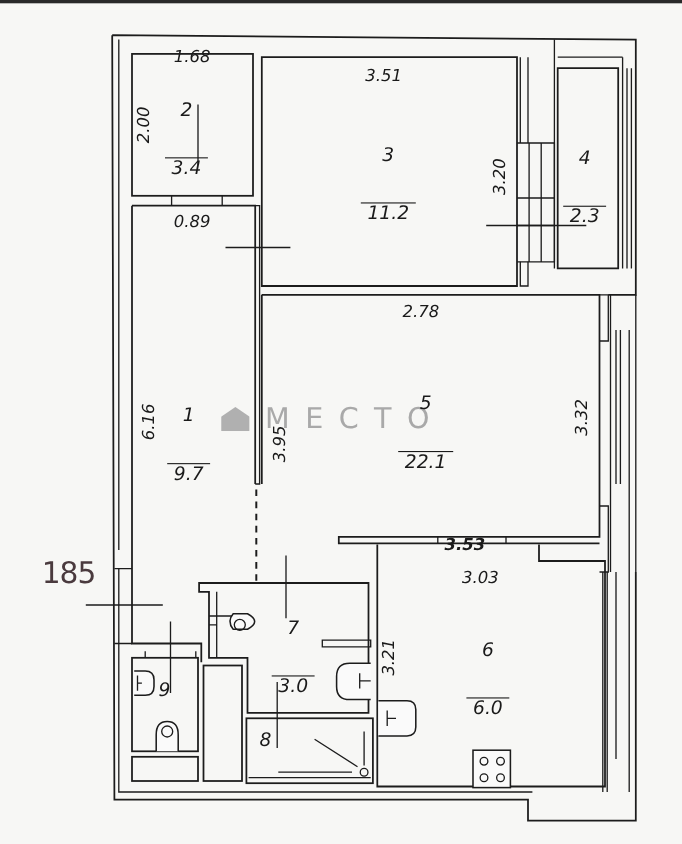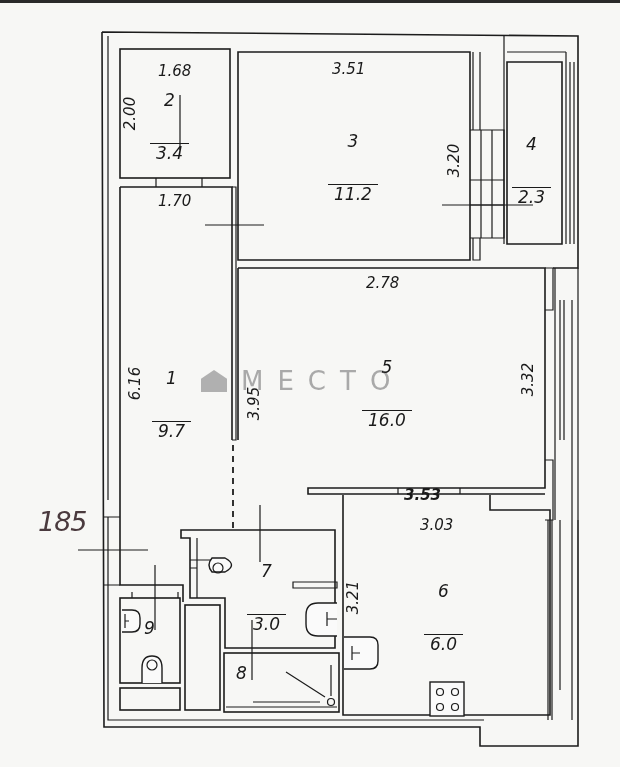--- a/index.html
+++ b/index.html
@@ -22,21 +22,21 @@
     color: #1a1a1a; font-size: 15px; line-height: 1; white-space: nowrap;
   }
   .vert { transform: rotate(-90deg); transform-origin: center center; }
   .room {
     position: absolute; text-align: center; font-family: "DejaVu Sans", sans-serif;
     font-style: italic; color: #1a1a1a; font-size: 17px; line-height: 1.05;
   }
   .room .num { display: block; padding: 0 6px; }
   .room .area { display: block; border-top: 1.5px solid #1a1a1a; padding: 1px 6px 0; margin-top: 33px; }
   .hand {
-    position: absolute; font-family: "DejaVu Sans", sans-serif; font-style: italic;
+    position: absolute; font-family: "DejaVu Sans", sans-serif; 
     color: #4a3a3e; font-size: 27px; letter-spacing: -1px;
   }
   .wm {
     position: absolute; display: flex; align-items: center; gap: 14px;
     color: #a9a9a9; font-family: "DejaVu Sans", sans-serif; font-size: 26px; letter-spacing: 14px;
   }
   .wm .house {
     width: 26px; height: 22px; background: #b0b0b0;
     clip-path: polygon(50% 0, 100% 40%, 100% 100%, 0 100%, 0 40%);
   }
@@ -128,37 +128,37 @@
 <div class="room" style="left:512px;top:136px;">
   <span class="num">4</span>
   <span class="area">2.3</span>
 </div>
 <div class="room" style="left:152px;top:370px;">
   <span class="num">1</span>
   <span class="area">9.7</span>
 </div>
 <div class="room" style="left:362px;top:359px;">
   <span class="num">5</span>
-  <span class="area">16.0</span>
+  <span class="area">22.1</span>
 </div>
 <div class="room" style="left:424px;top:583px;">
   <span class="num">6</span>
   <span class="area">6.0</span>
 </div>
 <div class="room" style="left:247px;top:563px;">
   <span class="num">7</span>
   <span class="area">3.0</span>
 </div>
 <div class="lbl" style="left:236px;top:665px;font-size:17px;">8</div>
 <div class="lbl" style="left:144px;top:620px;font-size:17px;">9</div>
 
-<div class="lbl" style="left:158px;top:64px;">1.68</div>
+<div class="lbl" style="left:158px;top:44px;">1.68</div>
 <div class="lbl vert" style="left:114px;top:106px;">2.00</div>
 <div class="lbl" style="left:332px;top:62px;">3.51</div>
 <div class="lbl vert" style="left:438px;top:153px;">3.20</div>
-<div class="lbl" style="left:158px;top:194px;">1.70</div>
+<div class="lbl" style="left:158px;top:194px;">0.89</div>
 <div class="lbl vert" style="left:119px;top:376px;">6.16</div>
 <div class="lbl" style="left:366px;top:276px;">2.78</div>
 <div class="lbl vert" style="left:512px;top:372px;">3.32</div>
 <div class="lbl vert" style="left:238px;top:396px;">3.95</div>
 <div class="lbl" style="left:404px;top:488px;font-weight:bold;">3.53</div>
 <div class="lbl" style="left:420px;top:518px;">3.03</div>
 <div class="lbl vert" style="left:337px;top:590px;">3.21</div>
 
 </body></html>

